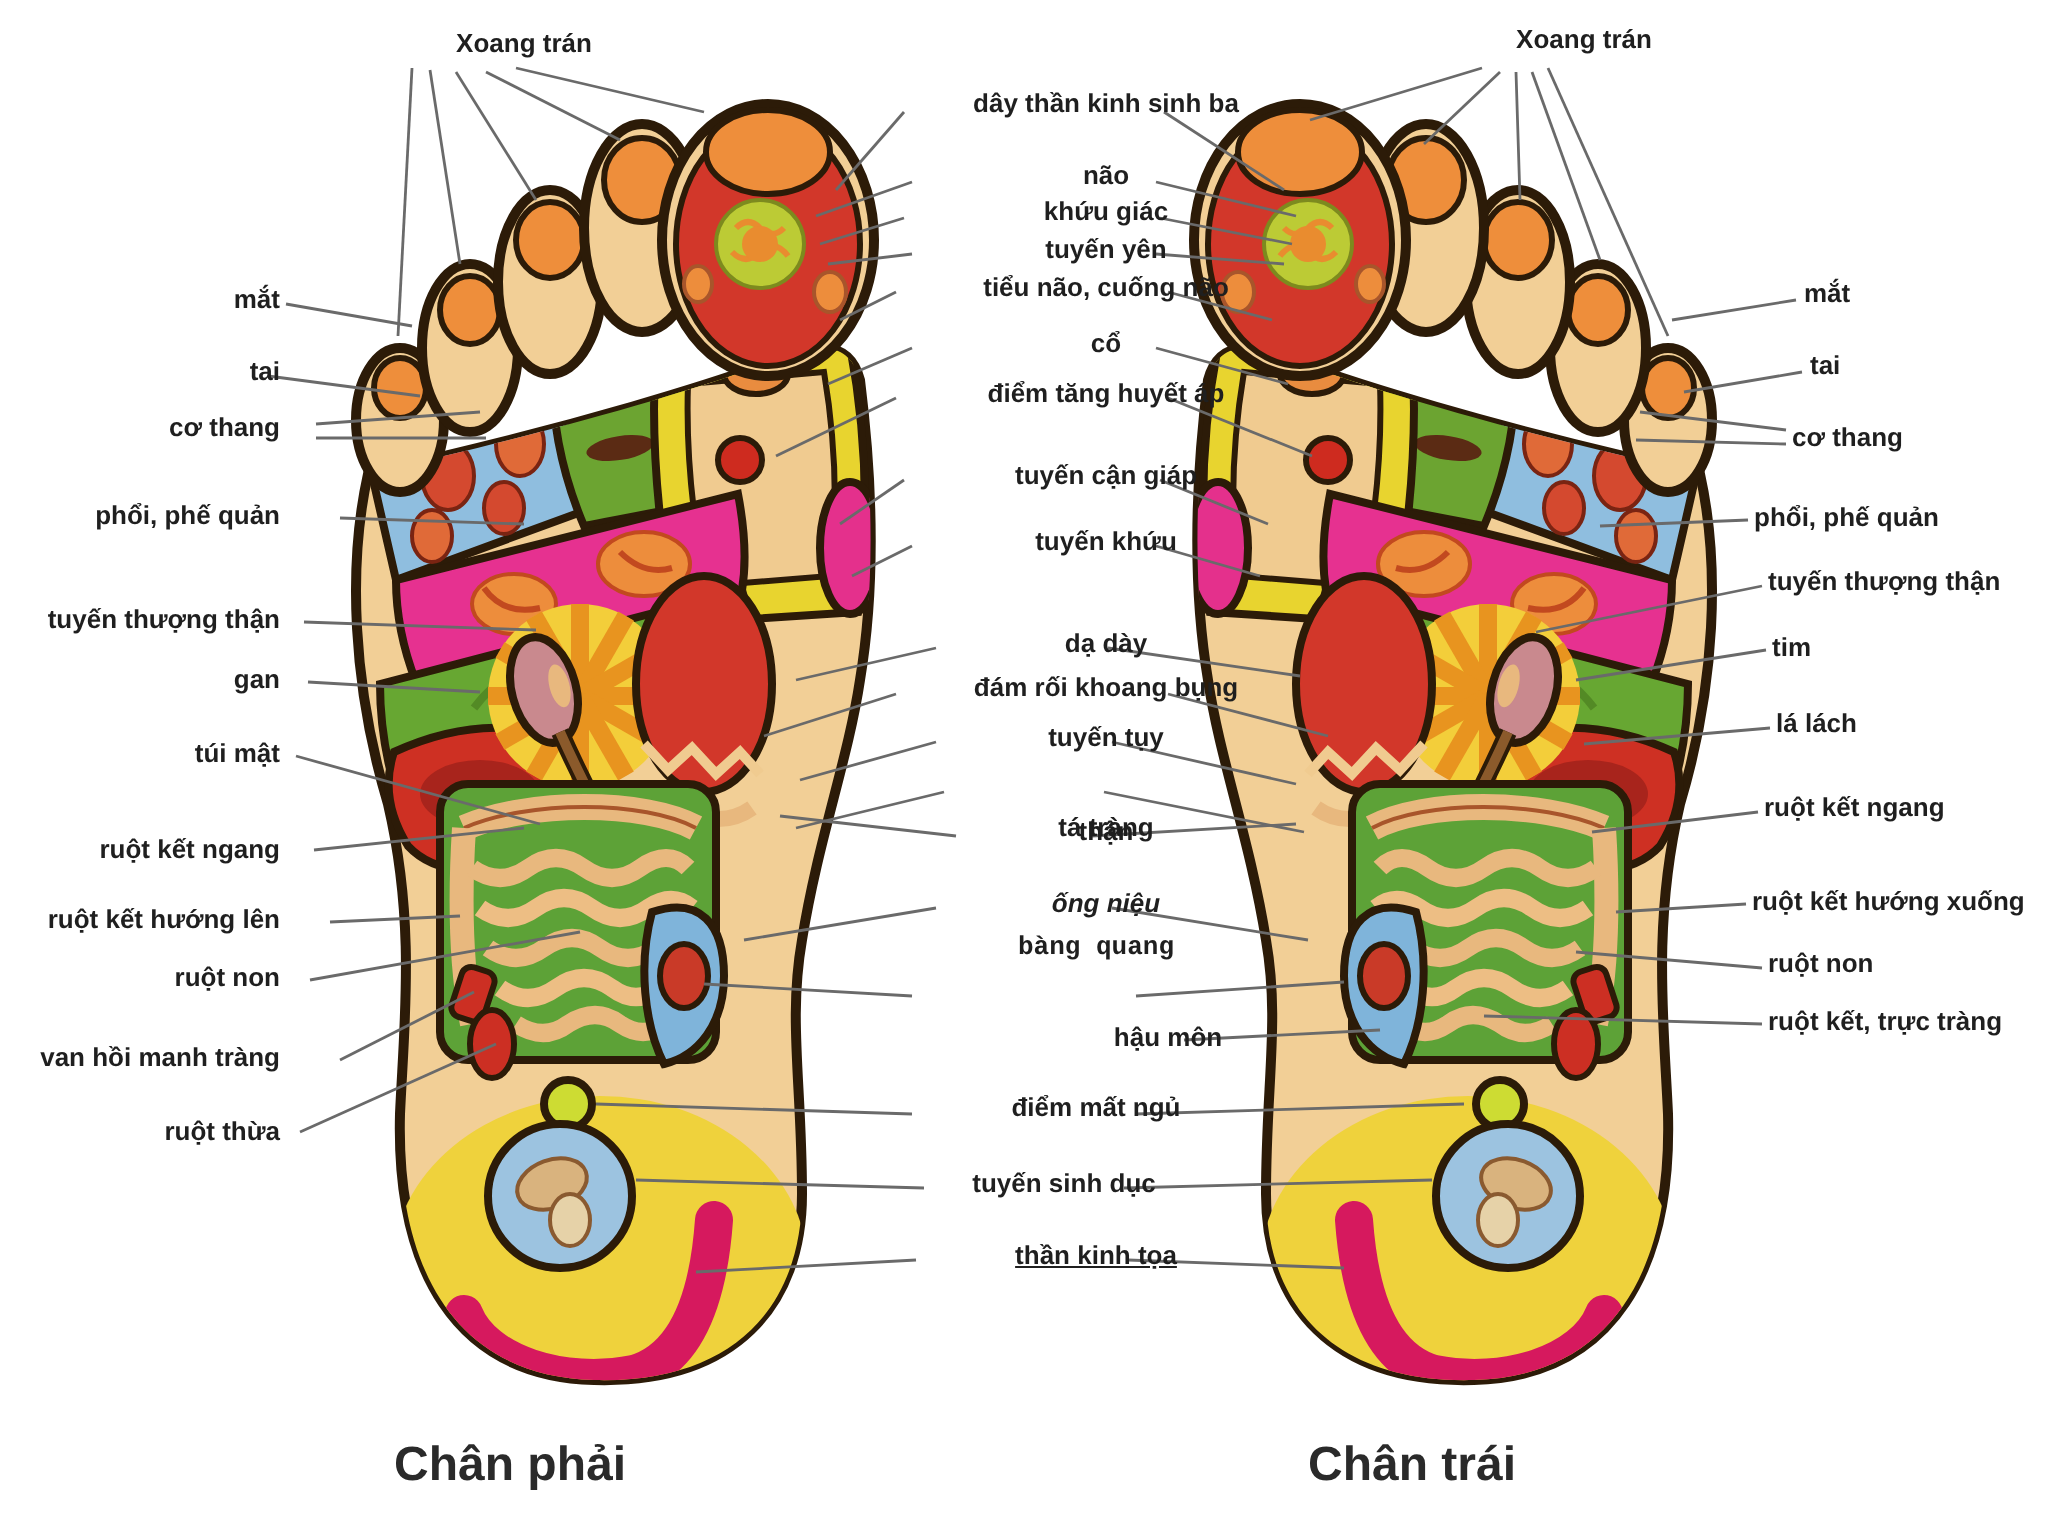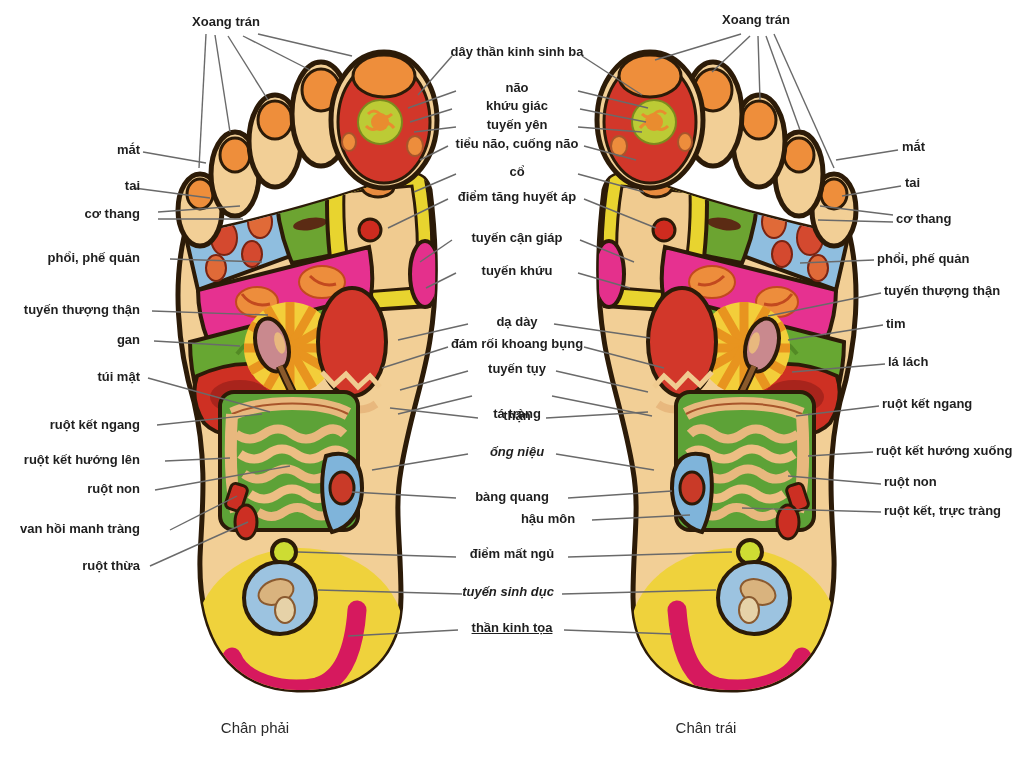--- a/index.html
+++ b/index.html
@@ -7,23 +7,23 @@
     width:1024px;height:768px;position:relative;overflow:hidden;
     background:var(--background,#ffffff);
     font-family:"Liberation Sans",sans-serif;
   }
   #diagram-svg{position:absolute;left:0;top:0;}
   .lbl{
     position:absolute;font-size:13px;font-weight:600;line-height:15px;
     color:var(--label-text,#1f1f1f);white-space:nowrap;
   }
   .col-left{text-align:right;}
-  .col-center{transform:translateX(-50%);text-align:right;}
+  .col-center{transform:translateX(-50%);text-align:right;margin-left:36px;}
   .caption{
-    position:absolute;font-size:15px;font-weight:400;
+    position:absolute;font-size:24px;font-weight:700;
     color:var(--caption-text,#2a2a2a);transform:translateX(-50%);white-space:nowrap;
   }
 </style>
 </head>
 <body>
 
 <svg id="diagram-svg" width="1024" height="768" viewBox="0 0 1024 768">
   <defs>
     <path id="sole" d="M12,195 C2,240 4,300 22,360 C36,420 30,470 28,515 C26,592 55,646 125,648 C196,650 229,610 229,555 C229,500 222,468 229,428 C237,378 252,338 258,298 C264,262 266,212 258,148 C252,126 234,131 214,139 C178,152 118,170 50,186 Z"></path>
     <clipPath id="soleClip">
@@ -256,24 +256,24 @@
 <div class="lbl col-center" style="top:164px;left:517px;">cổ</div>
 <div class="lbl col-center" style="top:189px;left:517px;">điểm tăng huyết áp</div>
 <div class="lbl col-center" style="top:230px;left:517px;">tuyến cận giáp</div>
 <div class="lbl col-center" style="top:263px;left:517px;">tuyến khứu</div>
 <div class="lbl col-center" style="top:314px;left:517px;">dạ dày</div>
 <div class="lbl col-center" style="top:336px;left:517px;">đám rối khoang bụng</div>
 <div class="lbl col-center" style="top:361px;left:517px;">tuyến tụy</div>
 <div class="lbl col-center" style="top:406px;left:517px;">tá tràng</div>
 <div class="lbl col-center" style="top:408px;left:517px;">thận</div>
 <div class="lbl col-center" style="top:444px;left:517px;font-style:italic;">ống niệu</div>
-<div class="lbl col-center" style="top:489px;left:512px;">bàng quang</div>
+<div class="lbl col-center" style="top:466px;left:512px;font-family:Liberation Mono, monospace;">bàng quang</div>
 <div class="lbl col-center" style="top:511px;left:548px;">hậu môn</div>
 <div class="lbl col-center" style="top:546px;left:512px;">điểm mất ngủ</div>
-<div class="lbl col-center" style="top:584px;left:508px;font-style:italic;">tuyến sinh dục</div>
+<div class="lbl col-center" style="top:584px;left:496px;">tuyến sinh dục</div>
 <div class="lbl col-center" style="top:620px;left:512px;text-decoration:underline;">thần kinh tọa</div>
 
 <div class="lbl" style="top:139px;left:902px;">mắt</div>
 <div class="lbl" style="top:175px;left:905px;">tai</div>
 <div class="lbl" style="top:211px;left:896px;">cơ thang</div>
 <div class="lbl" style="top:251px;left:877px;">phổi, phế quản</div>
 <div class="lbl" style="top:283px;left:884px;">tuyến thượng thận</div>
 <div class="lbl" style="top:316px;left:886px;">tim</div>
 <div class="lbl" style="top:354px;left:888px;">lá lách</div>
 <div class="lbl" style="top:396px;left:882px;">ruột kết ngang</div>

